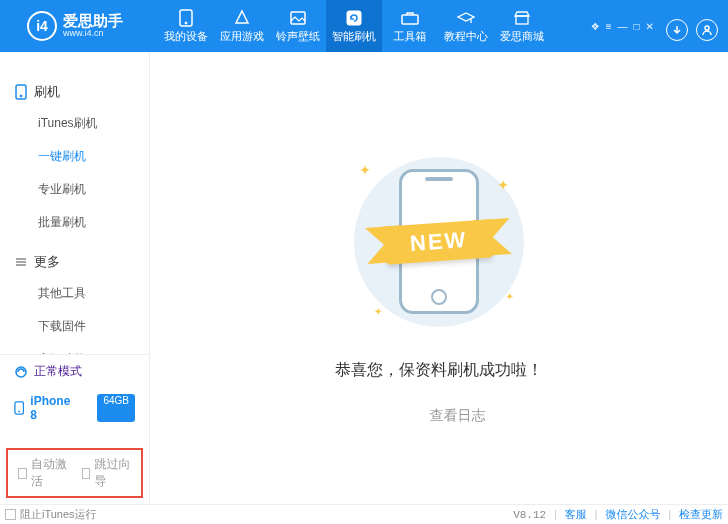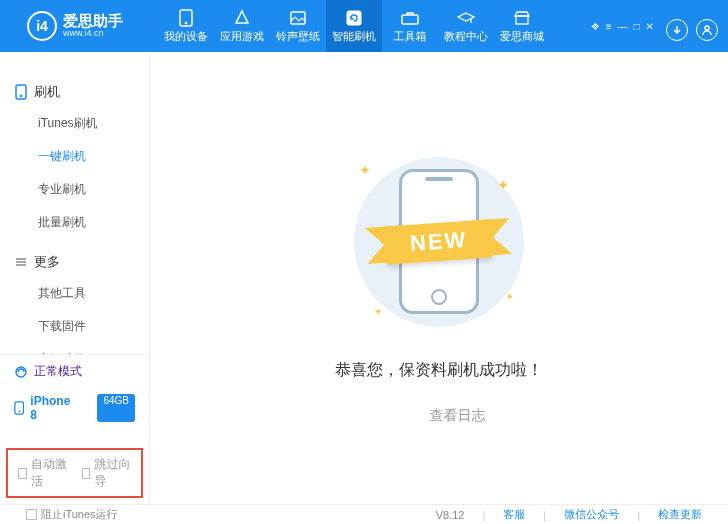--- a/index.html
+++ b/index.html
@@ -45,23 +45,23 @@
     .illus .phone::before { content:''; position:absolute; top:5px; left:50%; transform:translateX(-50%); width:28px; height:4px; background:#9db8cb; border-radius:2px; }
     .illus .phone::after { content:''; position:absolute; bottom:6px; left:50%; transform:translateX(-50%); width:12px; height:12px; border:2px solid #9db8cb; border-radius:50%; }
     .illus .ribbon { position: absolute; z-index: 3; background: #f9c846; color: #fff; font-weight: 900; font-size: 22px; letter-spacing: 2px; padding: 6px 24px; transform: rotate(-4deg); border-radius: 2px; box-shadow: 0 3px 5px rgba(0,0,0,.15); }
     .illus .ribbon::before, .illus .ribbon::after { content:''; position:absolute; top:0; width:0; height:0; border: 18px solid #f9c846; }
     .illus .ribbon::before { left:-20px; border-left-color: transparent; }
     .illus .ribbon::after { right:-20px; border-right-color: transparent; }
     .illus .star { position: absolute; color: #f9c846; font-size: 14px; z-index:1; }
     .success-text { font-size: 16px; color: #333; margin: 18px 0 14px; }
     .ok-btn { border: 1px solid #ccc; background: #fff; padding: 6px 28px; font-size: 13px; cursor: pointer; color: #333; }
     .log-link { color: #999; font-size: 14px; margin-top: 12px; cursor: pointer; margin-left: 37px; }
-    .footer { height: 20px; border-top: 1px solid #eee; display: flex; align-items: center; padding: 0 26px; font-size: 11px; color: #888; }
+    .footer { height: 20px; border-top: 1px solid #eee; display: flex; align-items: center; padding: 0 5px; font-size: 11px; color: #888; }
     .footer .fchk { display: flex; align-items: center; gap: 4px; cursor: pointer; }
-    .footer .right { margin-left: auto; display: flex; gap: 18px; align-items: center; }
+    .footer .right { margin-left: auto; display: flex; gap: 6px; align-items: center; font-family: Liberation Mono, monospace; }
     .footer .sep { color: #ccc; }
     .footer .link { color: #1b8bef; cursor: pointer; }
   </style>
 </head>
 <body>
 
 <div class="header">
   <div class="logo-block">
     <div class="logo-circle">i4</div>
     <div class="logo-text">

